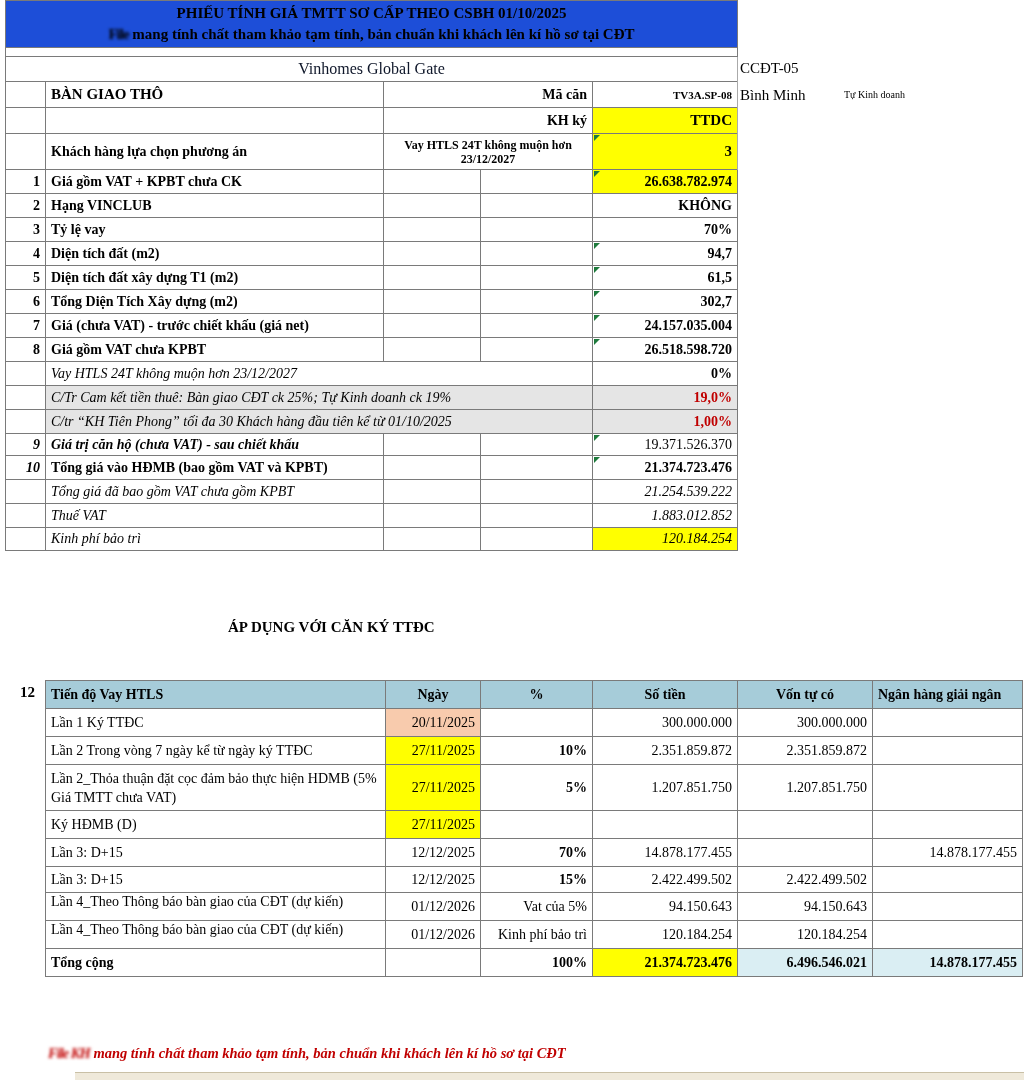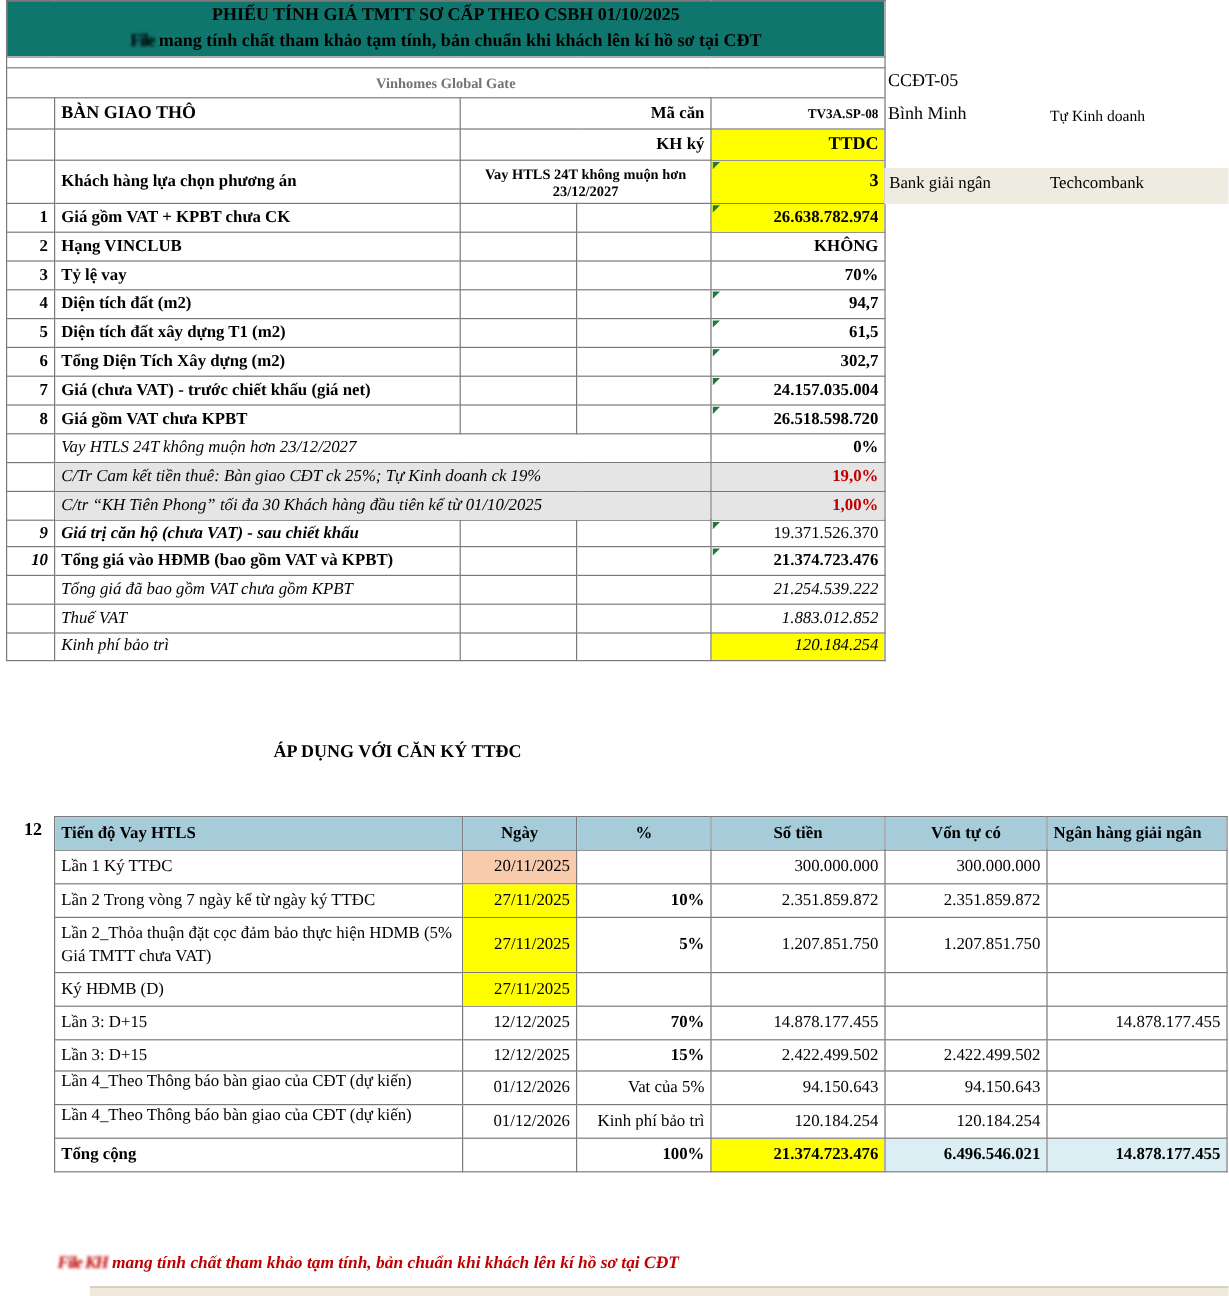--- a/index.html
+++ b/index.html
@@ -14,22 +14,22 @@
   .c{text-align:right;}
   .r{text-align:right;}
   .b{font-weight:bold;}
   .i{font-style:italic;}
   .bi{font-weight:bold;font-style:italic;}
   .yellow{background:#FFFF00;padding-left:24px;}
   .peach{background:#e5e5e5;}
   .orange{background:#F8CBAD;}
   .ltblue{background:#DAEEF3;}
   .red{color:#C00000;}
-  .titleband{background:#0f766e;text-align:center;font-weight:bold;font-size:15px;line-height:21px;padding:2px 4px;}
-  .subt{color:#737373;font-weight:bold;font-size:12px;text-align:center;}
+  .titleband{background:#1d4ed8;text-align:center;font-weight:bold;font-size:15px;line-height:21px;padding:2px 4px;}
+  .subt{color:#0f172a;font-weight:normal;font-size:16px;text-align:center;}
   .smallhead{font-weight:bold;font-size:12px;line-height:14px;text-align:center;}
   .tri::before{content:"";position:absolute;left:1px;top:1px;border-top:6px solid #1e7a3c;border-right:6px solid transparent;}
   .blur{filter:blur(1.4px);letter-spacing:-1px;}
   .clipbox{max-height:33px;overflow:hidden;line-height:18px;}
   .clip6{line-height:19px;}
   .t2 th{background:#A6CCD9;font-weight:bold;}
   .sideabs{position:absolute;}
   .banner2{font-weight:bold;font-size:15px;margin-top:12px;}
   .footer-note{position:absolute;left:48px;top:1045px;color:#C00000;font-weight:bold;font-style:italic;font-size:14.5px;}
   .tanband{position:absolute;left:75px;top:1072px;width:949px;height:7px;background:#efe9da;border-top:1px solid #c9c0a6;}
@@ -193,25 +193,21 @@
       <td></td>
           <td></td>
       <td class="r i yellow">120.184.254</td>
     </tr>
   </tbody>
     </table>
 
   <div class="rightline"></div>
   <div class="sideabs" style="left:740px;top:60px;font-size:15px">CCĐT-05</div>
   <div class="sideabs" style="left:740px;top:87px;font-size:15px">Bình Minh</div>
-  <div class="sideabs" style="left:875px;top:89px;font-size:13px">Tự Kinh doanh</div>
-  <div class="sideabs" style="left:737px;top:140px;width:287px;height:30px;background:#EEECE1">
-    <span style="position:absolute;left:4px;top:6px;font-size:14px">Bank giải ngân</span>
-    <span style="position:absolute;left:138px;top:6px;font-size:14px">Techcombank</span>
-  </div>
+  <div class="sideabs" style="left:844px;top:89px;font-size:10px">Tự Kinh doanh</div>
 
   <div class="sideabs banner2" style="left:228px;top:607px">ÁP DỤNG VỚI CĂN KÝ TTĐC</div>
   <div class="sideabs b" style="left:20px;top:684px;font-size:15px">12</div>
 
   <table class="t2">
     <colgroup>
         <col style="width:340px">
         <col style="width:95px">
         <col style="width:112px">
         <col style="width:145px">

